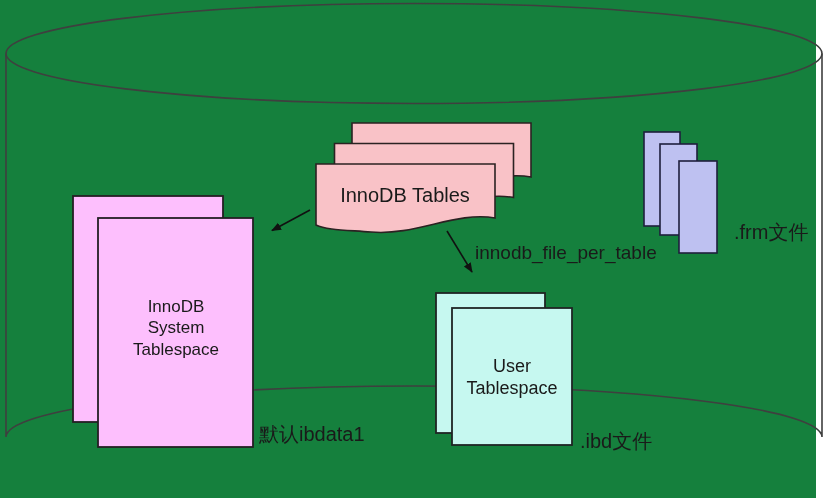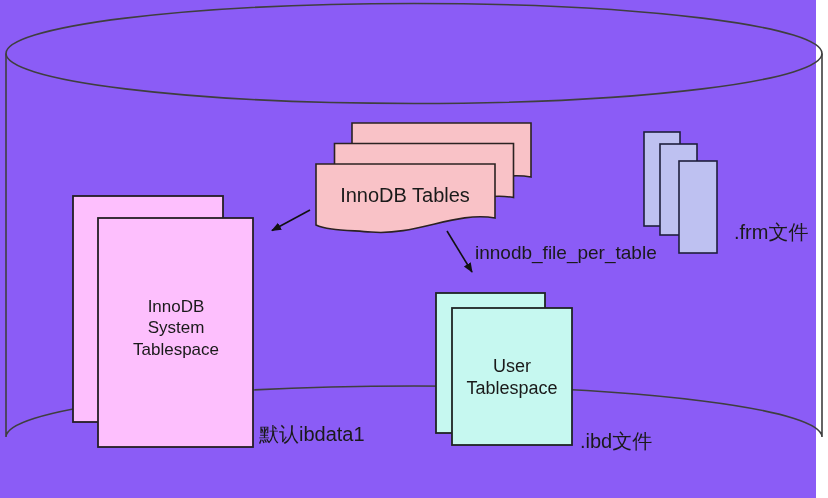--- a/index.html
+++ b/index.html
@@ -8,21 +8,21 @@
     background: #ffffff;
     width: 828px;
     height: 498px;
     overflow: hidden;
     font-family: "Liberation Sans", sans-serif;
   }
   .stage {
     position: relative;
     width: 816px;
     height: 498px;
-    background: #8b5cf6;
+    background: #15803d;
     text-align: center;
   }
   svg { display: block; }
   text {
     fill: #1a1a1a;
     font-family: "Liberation Sans", sans-serif;
   }
   .node-label   { font-size: 20px; }
   .node-label-m { font-size: 17px; }
   .node-label-c { font-size: 18px; }

